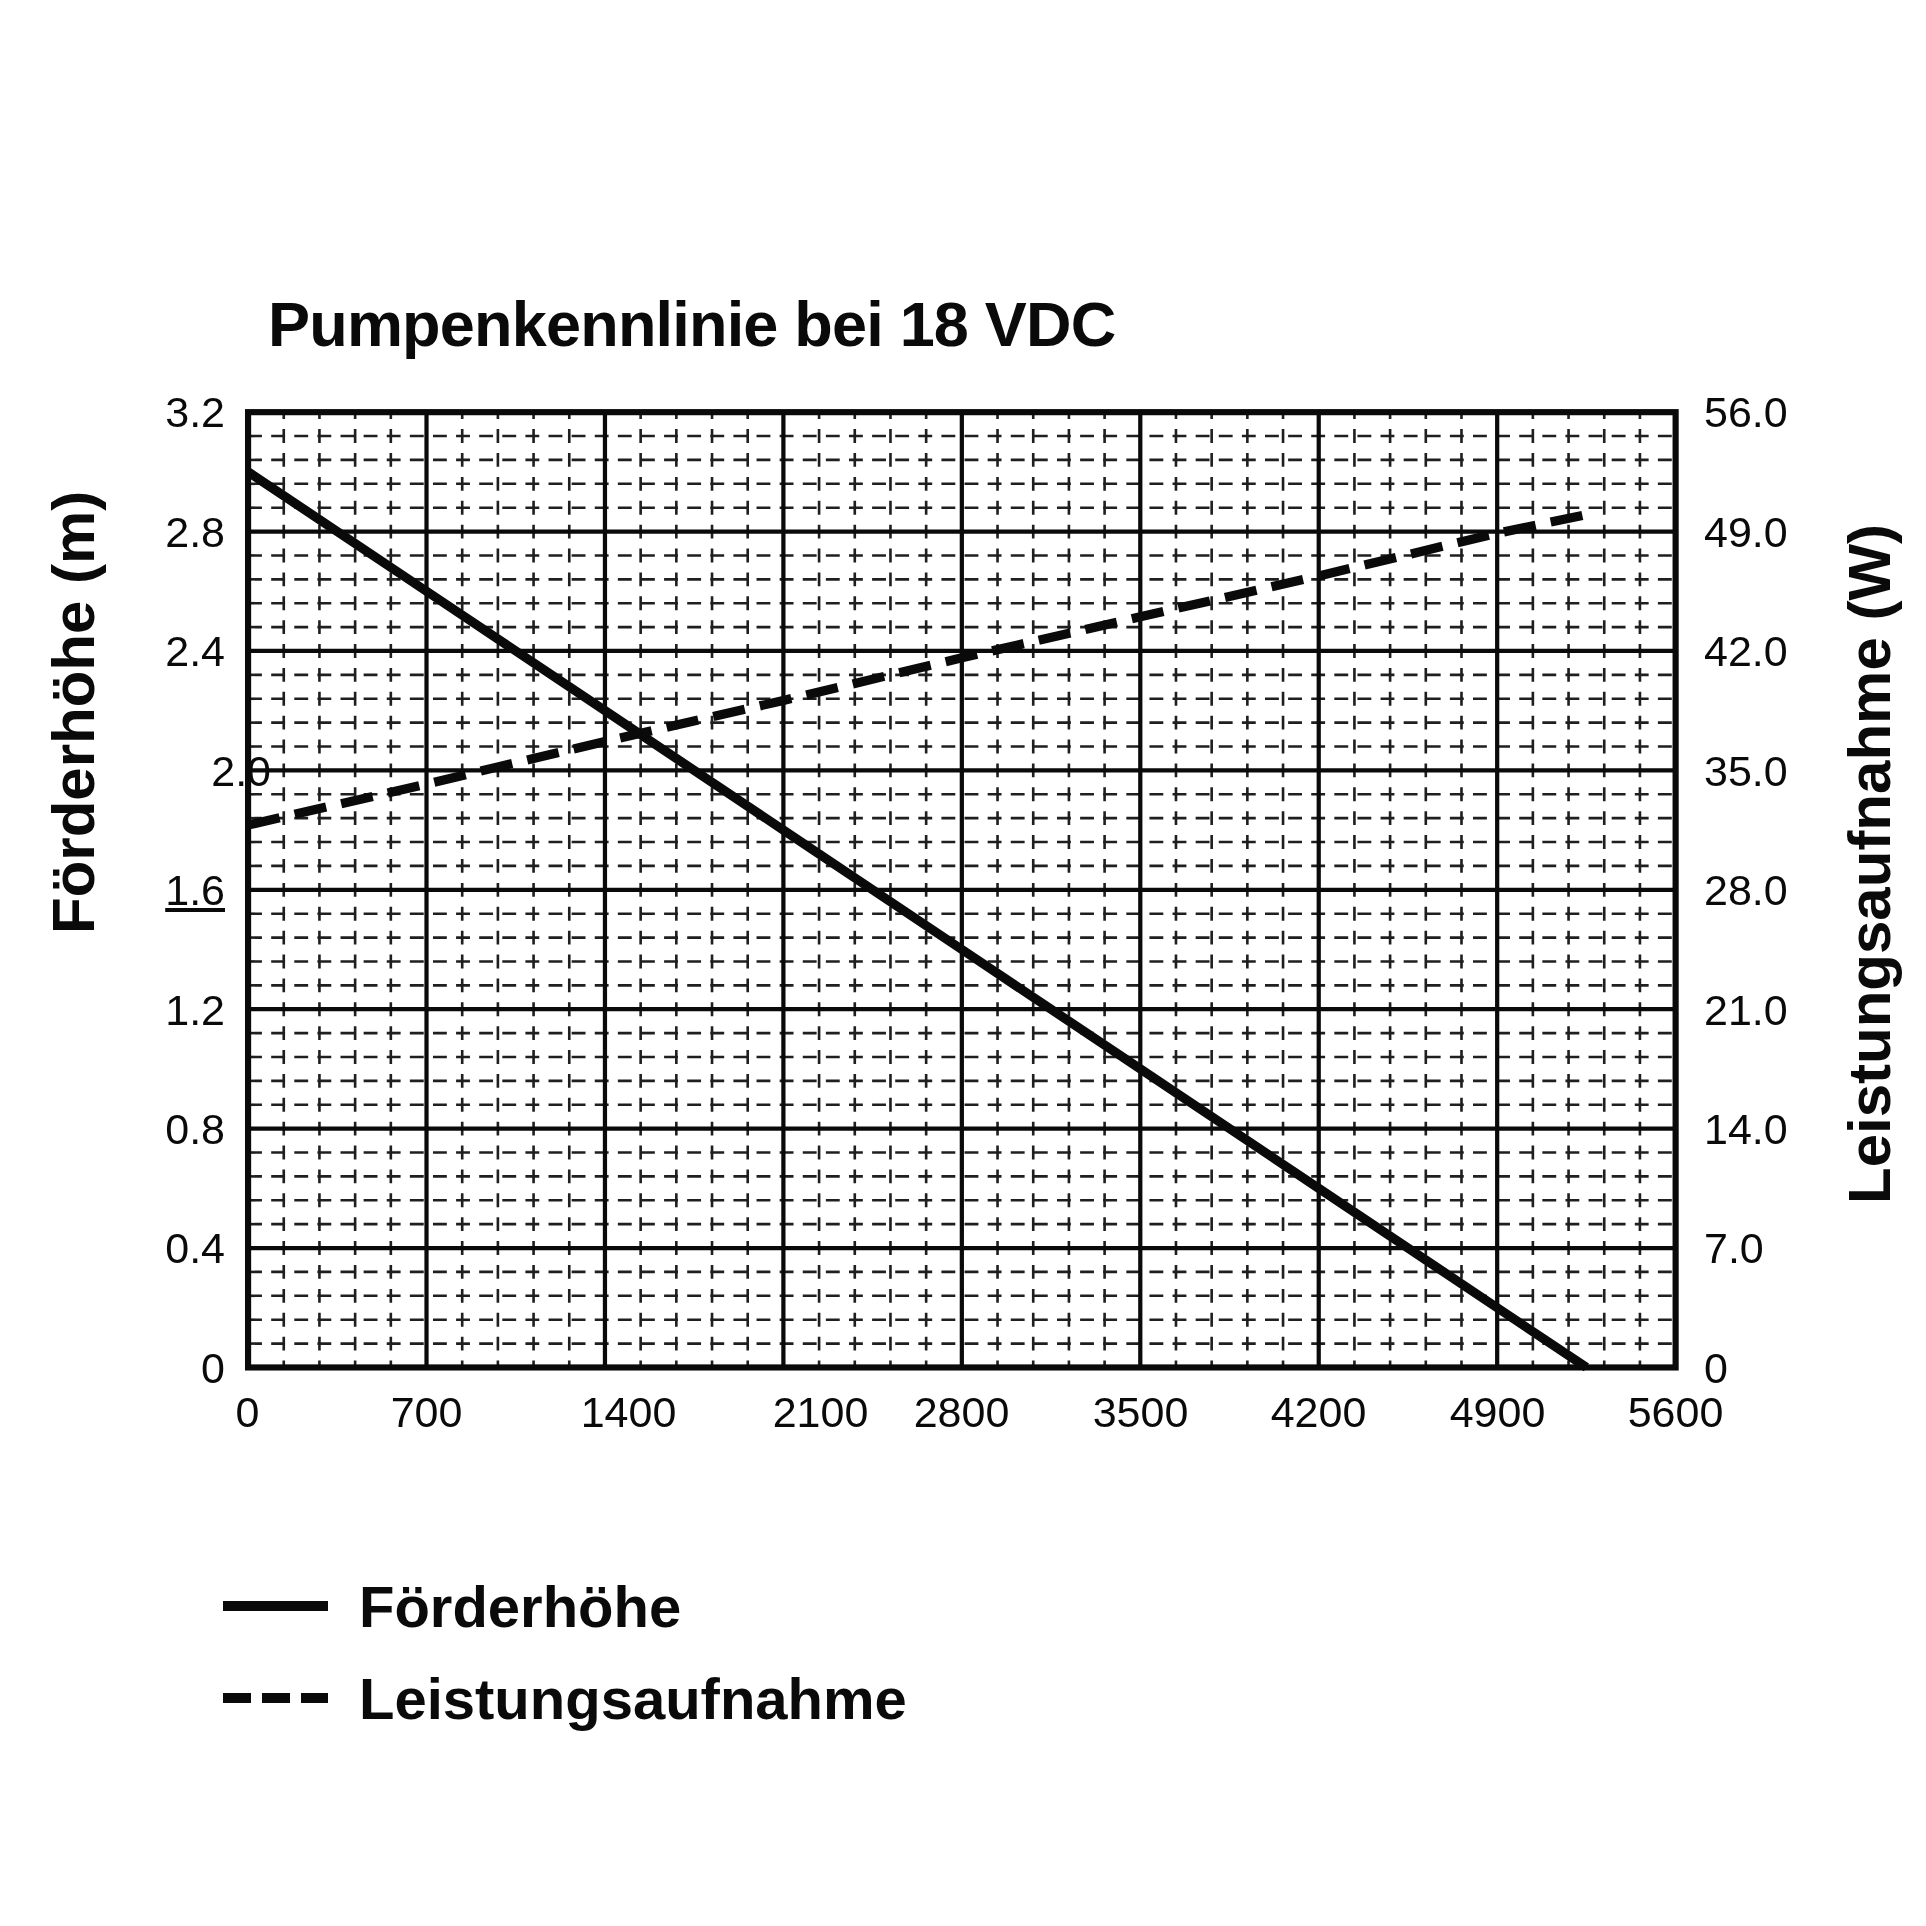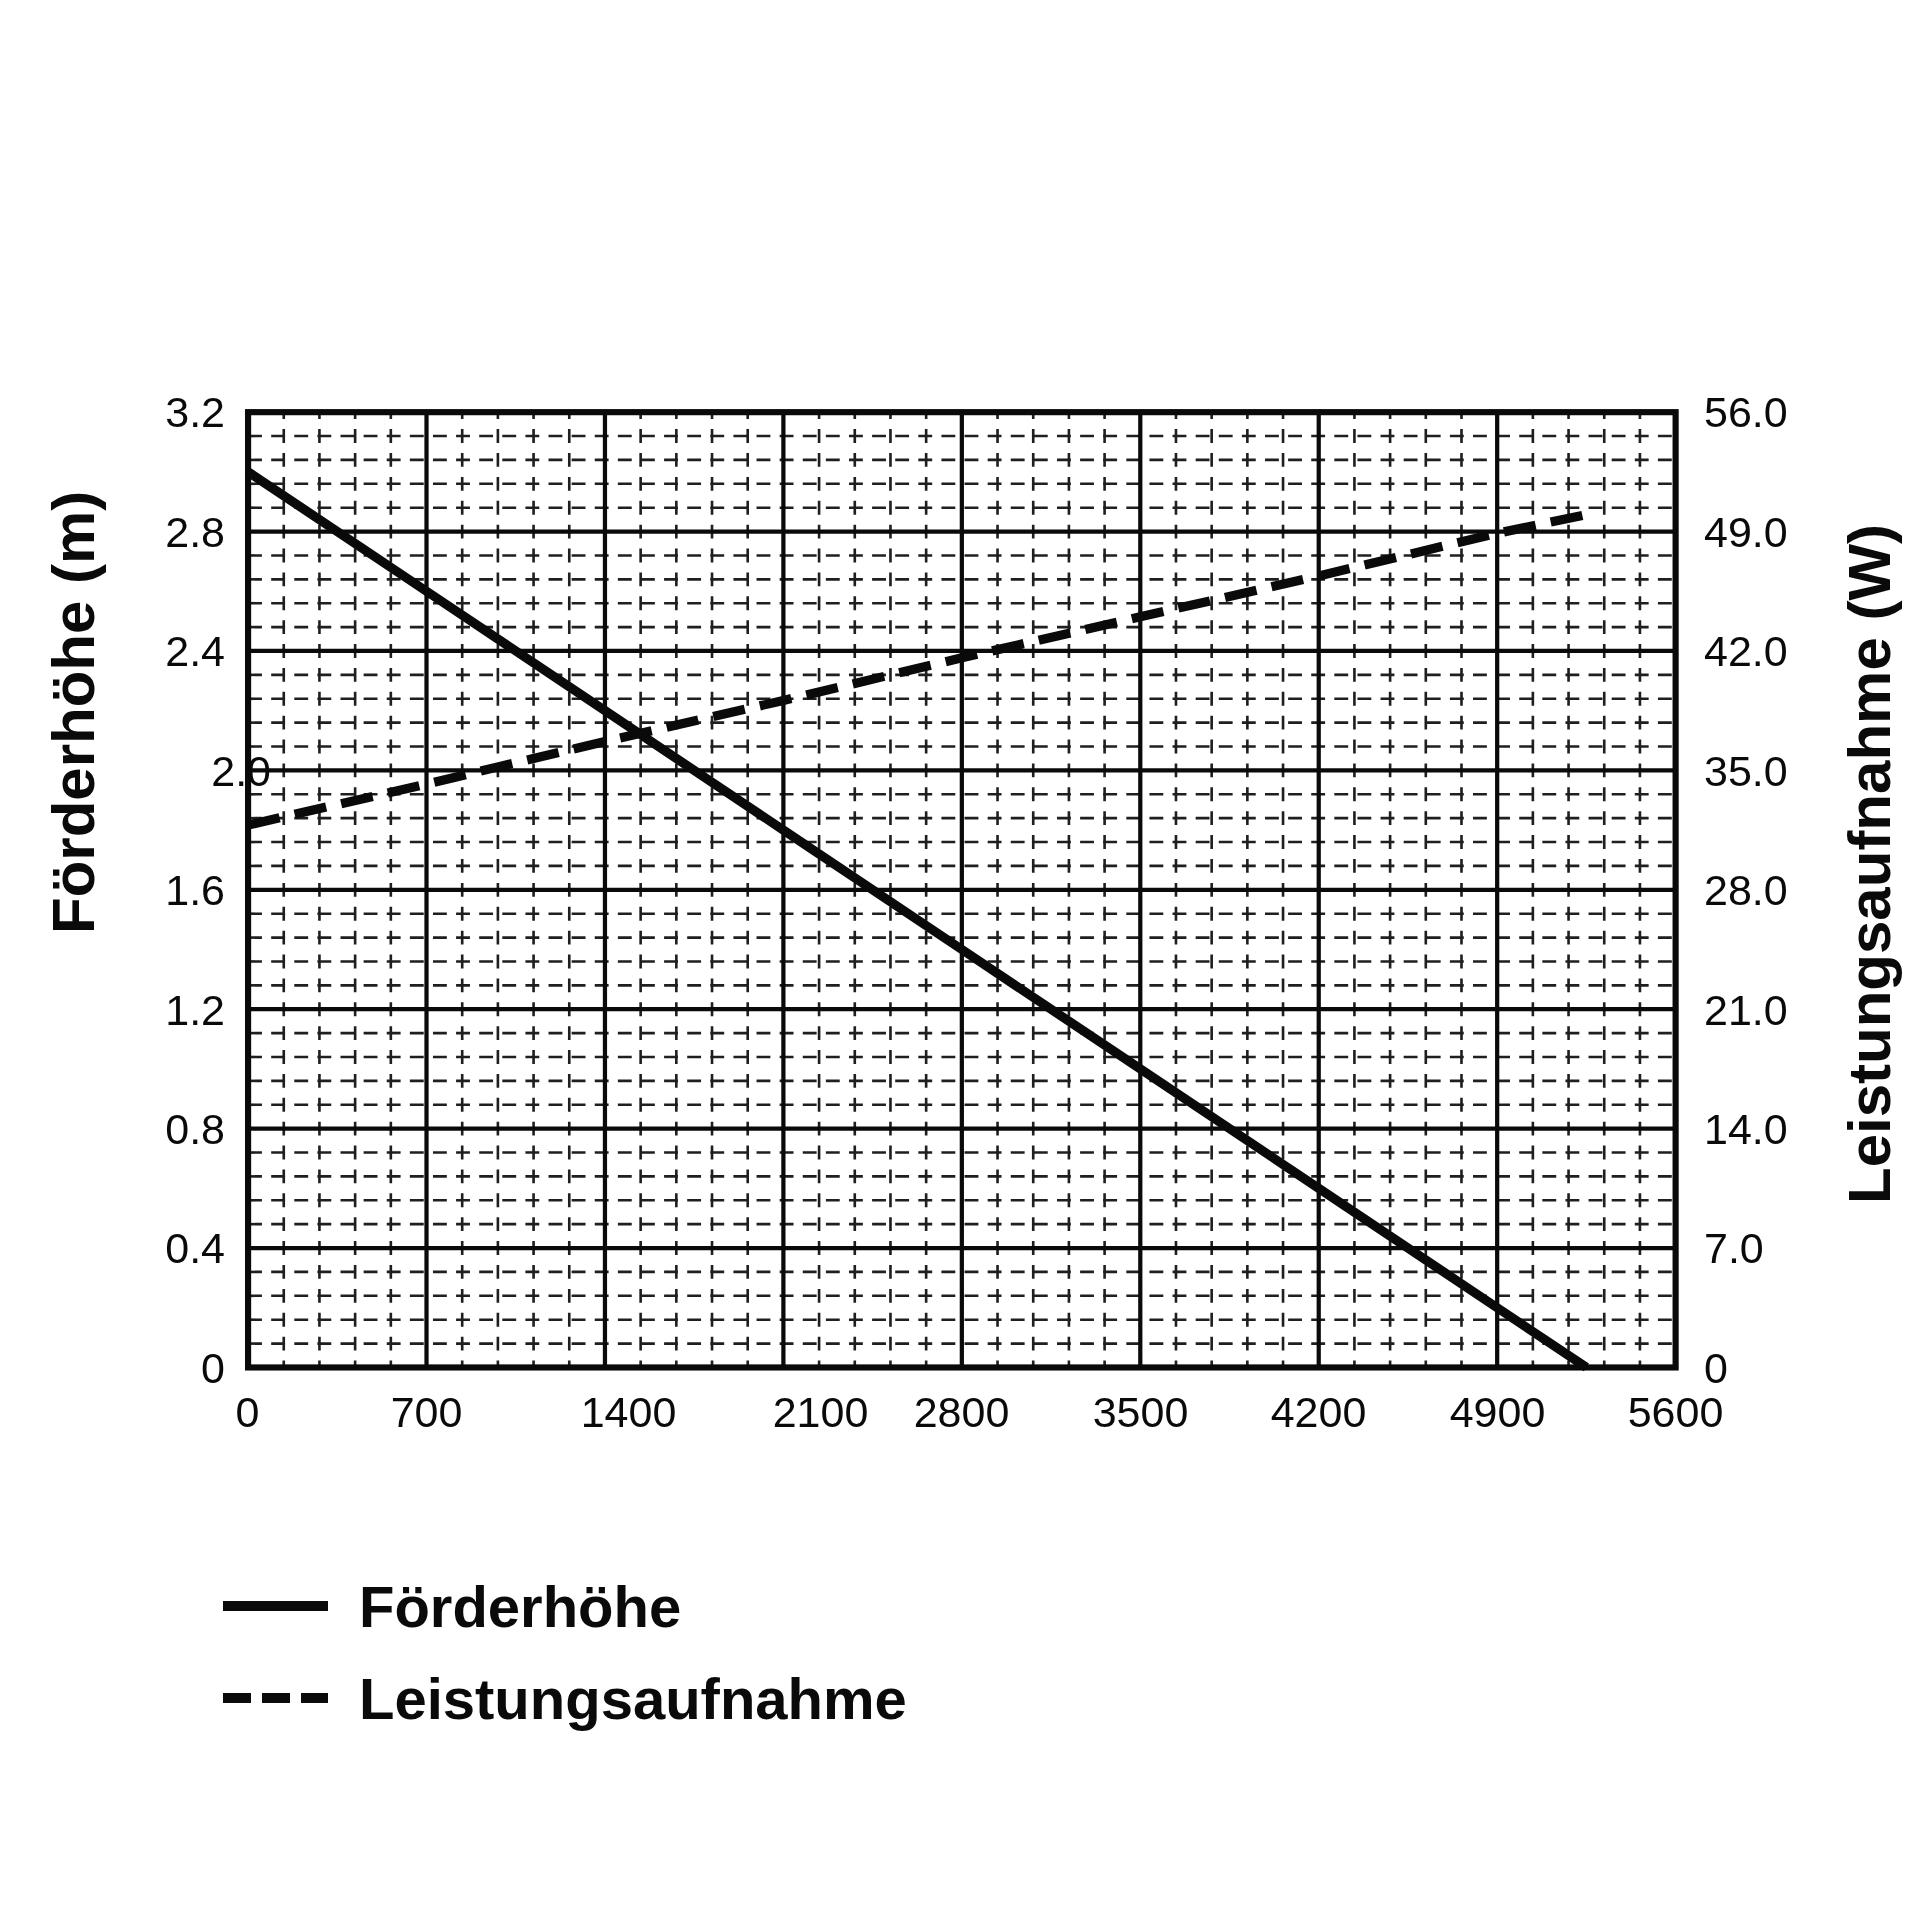--- a/index.html
+++ b/index.html
@@ -129,32 +129,33 @@
       <line x1="322" y1="1000" x2="2175" y2="1000" stroke="#0a0a0a" stroke-width="5.5"></line>
       <line x1="322" y1="1155" x2="2175" y2="1155" stroke="#0a0a0a" stroke-width="5.5"></line>
       <line x1="322" y1="1310" x2="2175" y2="1310" stroke="#0a0a0a" stroke-width="5.5"></line>
       <line x1="322" y1="1465" x2="2175" y2="1465" stroke="#0a0a0a" stroke-width="5.5"></line>
       <line x1="322" y1="1620" x2="2175" y2="1620" stroke="#0a0a0a" stroke-width="5.5"></line>
       <rect x="322" y="535" width="1853" height="1240" fill="none" stroke="#0a0a0a" stroke-width="8"></rect>
       <polyline points="322.0,612.5 553.6,767.5 785.3,922.5 1016.9,1077.5 1248.5,1232.5 1480.1,1387.5 1711.8,1542.5 1943.4,1697.5 2059.2,1775.0" fill="none" stroke="#0a0a0a" stroke-width="12"></polyline>
       <polyline points="322.0,1070.9 553.6,1017.7 785.3,962.4 1016.9,909.2 1248.5,853.9 1480.1,800.7 1711.8,747.6 1943.4,692.2 2059.2,667.9" fill="none" stroke="#0a0a0a" stroke-width="12" stroke-dasharray="42 20"></polyline>
     </svg>
 
+  <div class="chart-title">Pumpenkennlinie bei 18 VDC</div>
 
   <div class="ylabel ylabel-left">Förderhöhe (m)</div>
 
   <div class="ylabel ylabel-right">Leistungsaufnahme (W)</div>
 
 
   <div id="yl-ticks">
       <div class="tick tick-left" style="top: 381px;">3.2</div>
       <div class="tick tick-left" style="top: 501px;">2.8</div>
       <div class="tick tick-left" style="top: 620px;">2.4</div>
       <div class="tick tick-left" style="top: 740px; padding-left: 46px;">2.0</div>
-      <div class="tick tick-left" style="top: 859px;">1.6</div>
+      <div class="tick tick-left" style="top: 859px; text-decoration: underline;">1.6</div>
       <div class="tick tick-left" style="top: 979px;">1.2</div>
       <div class="tick tick-left" style="top: 1098px;">0.8</div>
       <div class="tick tick-left" style="top: 1217px;">0.4</div>
       <div class="tick tick-left" style="top: 1337px;">0</div>
     </div>
   <div id="yr-ticks">
       <div class="tick tick-right" style="top: 381px;">56.0</div>
       <div class="tick tick-right" style="top: 501px;">49.0</div>
       <div class="tick tick-right" style="top: 620px;">42.0</div>
       <div class="tick tick-right" style="top: 740px;">35.0</div>

